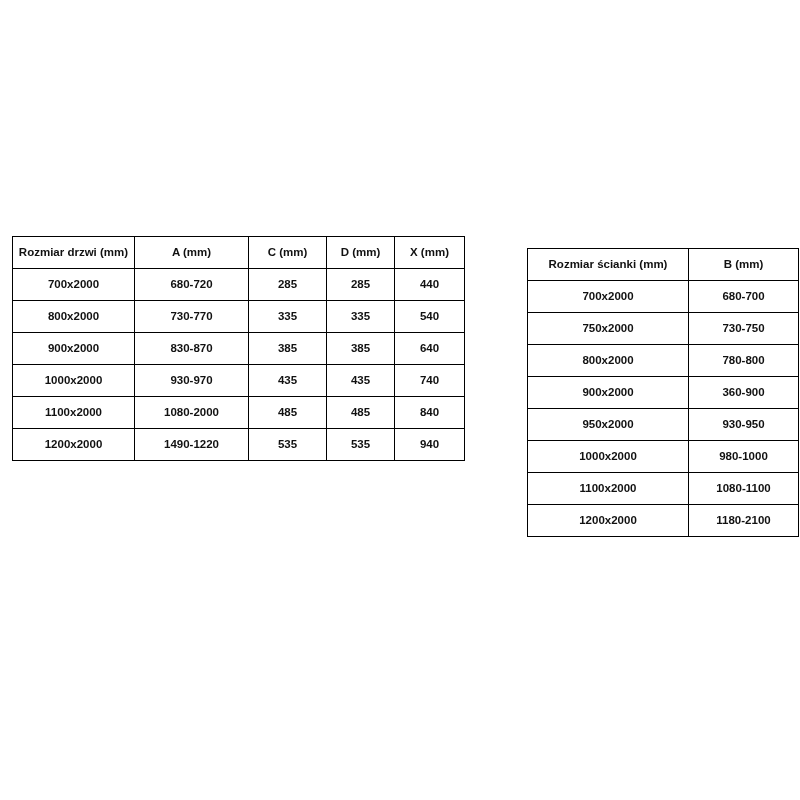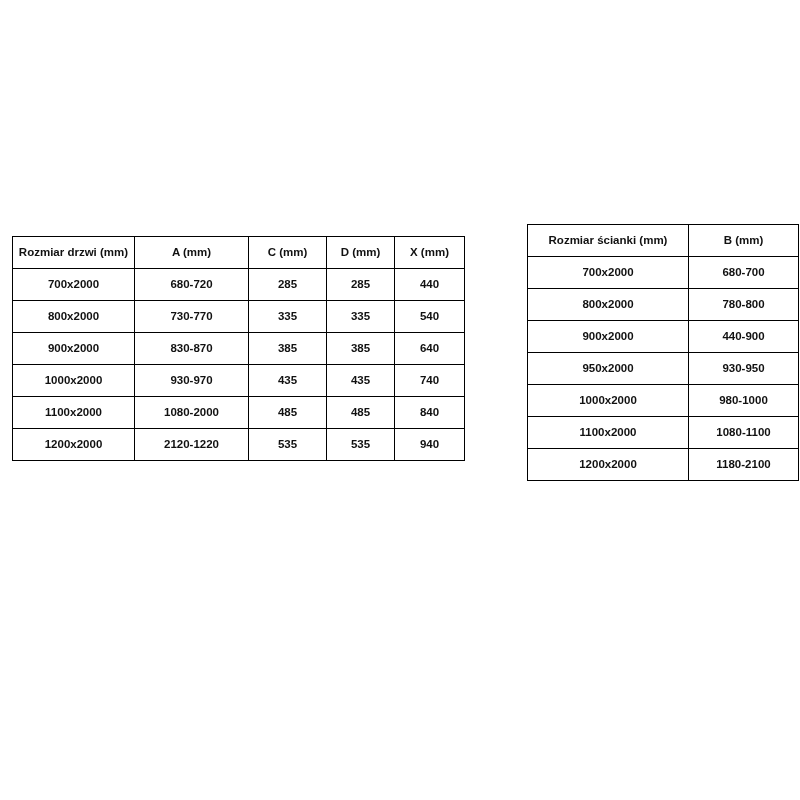--- a/index.html
+++ b/index.html
@@ -51,21 +51,21 @@
   }
   #doors-table col.c0 { width: 122px; }
   #doors-table col.c1 { width: 114px; }
   #doors-table col.c2 { width: 78px; }
   #doors-table col.c3 { width: 68px; }
   #doors-table col.c4 { width: 70px; }
 
   
   #wall-table {
     left: 527px;
-    top: 224px;
+    top: 248px;
     padding-left: 15px;
   }
   #wall-table col.w0 { width: 161px; }
   #wall-table col.w1 { width: 110px; }
 </style>
 </head>
 <body>
 
 <div class="sheet">
 
@@ -117,21 +117,21 @@
       </tr>
       <tr>
         <td>1100x2000</td>
         <td>1080-2000</td>
         <td>485</td>
         <td>485</td>
         <td>840</td>
       </tr>
       <tr>
         <td>1200x2000</td>
-        <td>2120-1220</td>
+        <td>1490-1220</td>
         <td>535</td>
         <td>535</td>
         <td>940</td>
       </tr>
     </tbody>
   </table>
 
   <table class="spec" id="wall-table">
     <colgroup>
       <col class="w0">
@@ -142,26 +142,30 @@
         <th>Rozmiar ścianki (mm)</th>
         <th>B (mm)</th>
       </tr>
     </thead>
     <tbody>
       <tr>
         <td>700x2000</td>
         <td>680-700</td>
       </tr>
       <tr>
+        <td>750x2000</td>
+        <td>730-750</td>
+      </tr>
+      <tr>
         <td>800x2000</td>
         <td>780-800</td>
       </tr>
       <tr>
         <td>900x2000</td>
-        <td>440-900</td>
+        <td>360-900</td>
       </tr>
       <tr>
         <td>950x2000</td>
         <td>930-950</td>
       </tr>
       <tr>
         <td>1000x2000</td>
         <td>980-1000</td>
       </tr>
       <tr>

